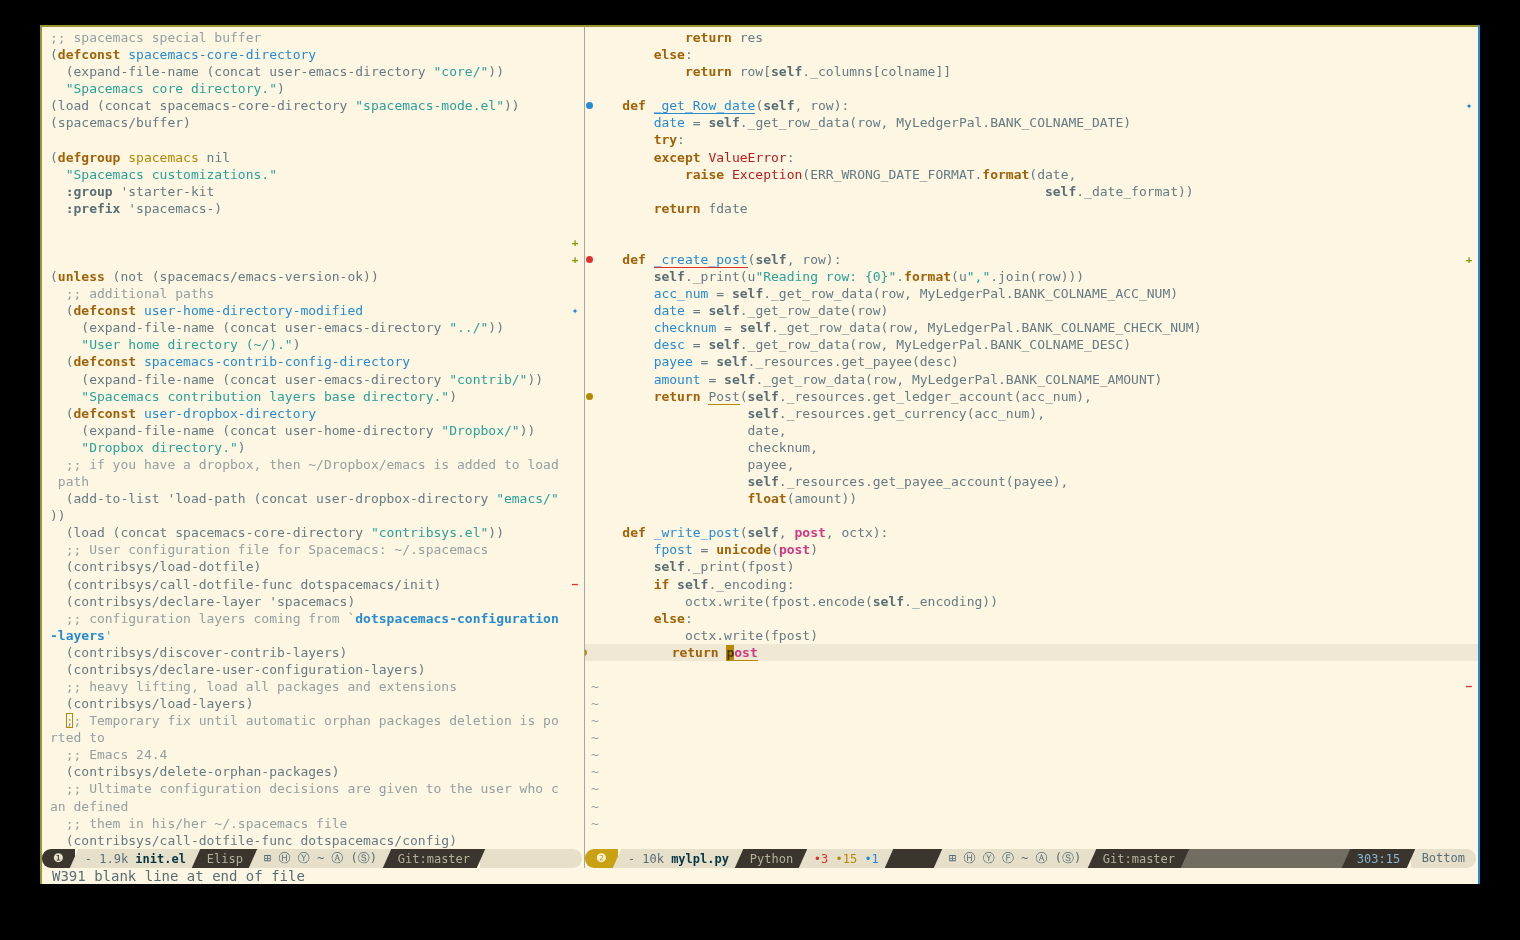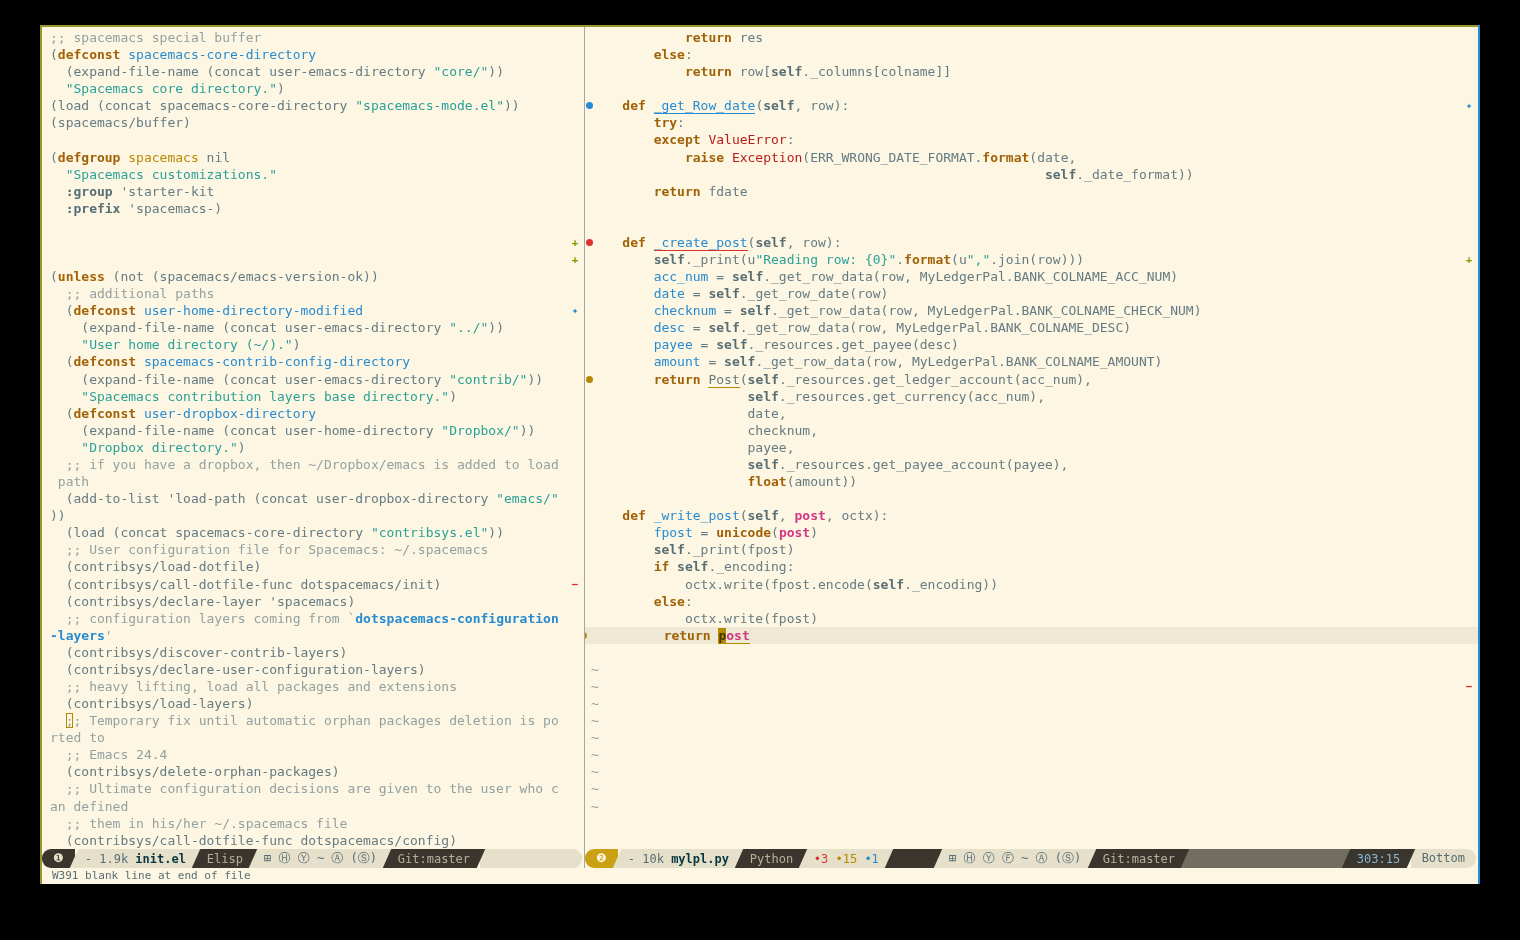--- a/index.html
+++ b/index.html
@@ -11,21 +11,21 @@
   }
   #windows{display:flex;flex-direction:row;height:926px;}
   .win{display:flex;flex-direction:column;overflow:hidden;}
   #win-left{width:542px;}
   #win-right{flex:1;}
   #divider{width:1px;background:#a6a6a6;}
   .code{flex:1;overflow:hidden;position:relative;font-size:13px;padding-top:2px;}
   #code-left{padding-left:8px;}
   #code-right{padding-left:6px;}
   .cl{height:17.08px;line-height:17.08px;white-space:pre;position:relative;}
-  .cl.hl{background:#eee8d5;margin-left:-6px;padding-left:16px;}
+  .cl.hl{background:#eee8d5;margin-left:-6px;padding-left:24px;}
   .t-b{color:#657b83}
   .t-c{color:#93a1a1}
   .t-k{color:#a16207;font-weight:bold}
   .t-v{color:#268bd2}
   .t-vb{color:#268bd2;font-weight:bold}
   .t-s{color:#2aa198}
   .t-o{color:#b91c1c}
   .t-y{color:#b58900}
   .t-m{color:#d33682;font-weight:bold}
   .t-sf{color:#586e75;font-weight:bold}
@@ -41,21 +41,21 @@
   .mseg{display:flex;align-items:center;padding:0 11px;transform:skewX(-24deg);margin-left:-1px;white-space:pre;}
   .mseg .min{transform:skewX(24deg);display:flex;align-items:center;white-space:pre;}
   .mseg.cap-left{transform:none;border-radius:9px 0 0 9px;margin-left:0;}
   .mseg.cap-right{transform:none;border-radius:0 9px 9px 0;margin-right:2px;text-align:right;}
   .mseg.cap-left .min,.mseg.cap-right .min{transform:none;}
   .mk-dark{background:#3a362e;color:#b5b09a;}
   .mk-light{background:#e6e0cb;color:#586e75;}
   .mk-amber{background:#c9a112;color:#fdf6e3;}
   .mk-gray{background:#716d60;color:#e6e0cb;}
   .grow{flex:1;}
-  #minibuffer{height:17px;line-height:16px;font-size:11px;color:#586e75;padding-left:10px;background:#fdf6e3;}
+  #minibuffer{height:17px;line-height:16px;font-size:14px;color:#586e75;padding-left:10px;background:#fdf6e3;}
   #scroll-strip{position:absolute;right:-2px;top:-2px;bottom:-2px;width:2px;background:#268bd2;}
 </style>
 </head>
 <body>
 
 <div id="frame">
   <div id="windows">
     <div class="win" id="win-left">
       <div class="code" id="code-left">
           <div class="cl"><span class="t-c">;; spacemacs special buffer</span></div>
@@ -121,20 +121,21 @@
         </div>
     </div>
     <div id="divider"></div>
     <div class="win" id="win-right">
       <div class="code" id="code-right">
           <div class="cl"><span class="t-b">            </span><span class="t-k">return</span><span class="t-b"> res</span></div>
           <div class="cl"><span class="t-b">        </span><span class="t-k">else</span><span class="t-b">:</span></div>
           <div class="cl"><span class="t-b">            </span><span class="t-k">return</span><span class="t-b"> row[</span><span class="t-sf">self</span><span class="t-b">._columns[colname]]</span></div>
           <div class="cl"></div>
           <div class="cl"><span class="fdot" style="background: rgb(38, 139, 210);"></span><span class="t-b">    </span><span class="t-k">def</span><span class="t-b"> </span><span class="t-v t-u-b">_get_Row_date</span><span class="t-b">(</span><span class="t-sf">self</span><span class="t-b">, row):</span></div>
+          <div class="cl"><span class="t-b">        </span><span class="t-v">date</span><span class="t-b"> = </span><span class="t-sf">self</span><span class="t-b">._get_row_data(row, MyLedgerPal.BANK_COLNAME_DATE)</span></div>
           <div class="cl"><span class="t-b">        </span><span class="t-k">try</span><span class="t-b">:</span></div>
           <div class="cl"><span class="t-b">        </span><span class="t-k">except</span><span class="t-o"> ValueError</span><span class="t-b">:</span></div>
           <div class="cl"><span class="t-b">            </span><span class="t-k">raise</span><span class="t-o"> Exception</span><span class="t-b">(ERR_WRONG_DATE_FORMAT.</span><span class="t-k">format</span><span class="t-b">(date,</span></div>
           <div class="cl"><span class="t-b">                                                          </span><span class="t-sf">self</span><span class="t-b">._date_format))</span></div>
           <div class="cl"><span class="t-b">        </span><span class="t-k">return</span><span class="t-b"> fdate</span></div>
           <div class="cl"></div>
           <div class="cl"></div>
           <div class="cl"><span class="fdot" style="background: rgb(220, 50, 47);"></span><span class="t-b">    </span><span class="t-k">def</span><span class="t-b"> </span><span class="t-v t-u-r">_create_post</span><span class="t-b">(</span><span class="t-sf">self</span><span class="t-b">, row):</span></div>
           <div class="cl"><span class="t-b">        </span><span class="t-sf">self</span><span class="t-b">._print(u</span><span class="t-s">"Reading row: {0}"</span><span class="t-b">.</span><span class="t-k">format</span><span class="t-b">(u</span><span class="t-s">","</span><span class="t-b">.join(row)))</span></div>
           <div class="cl"><span class="t-b">        </span><span class="t-v">acc_num</span><span class="t-b"> = </span><span class="t-sf">self</span><span class="t-b">._get_row_data(row, MyLedgerPal.BANK_COLNAME_ACC_NUM)</span></div>

